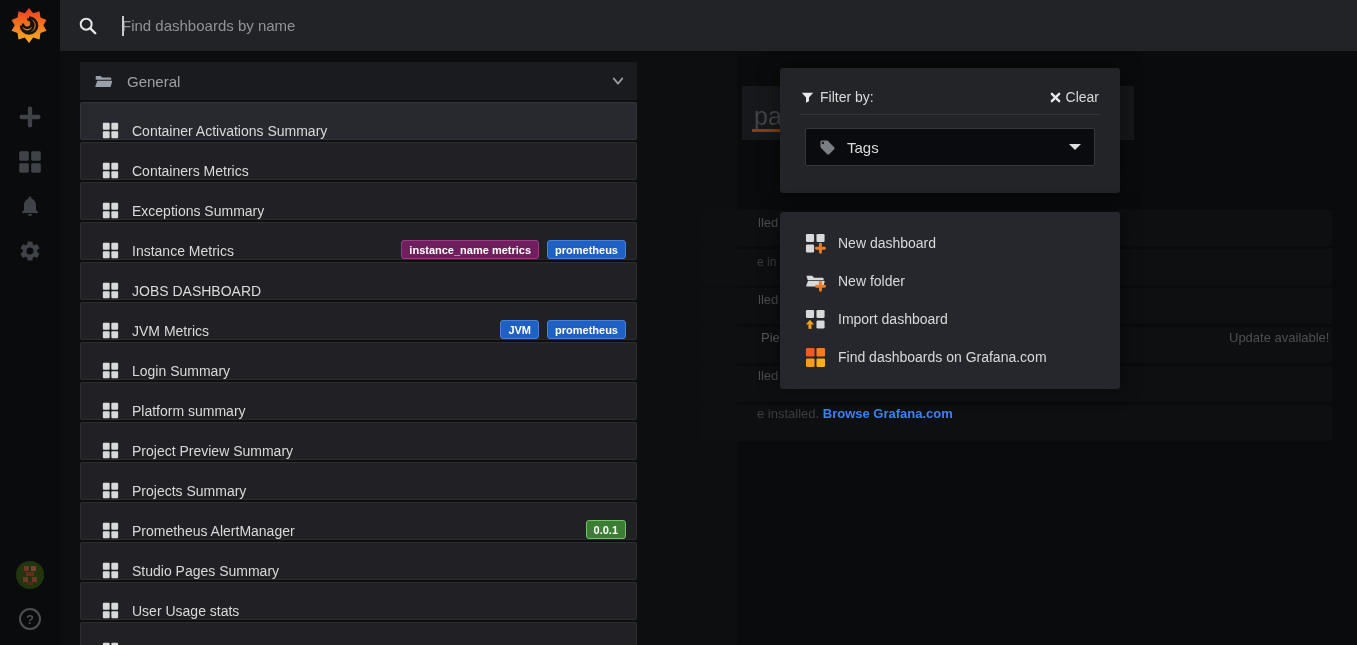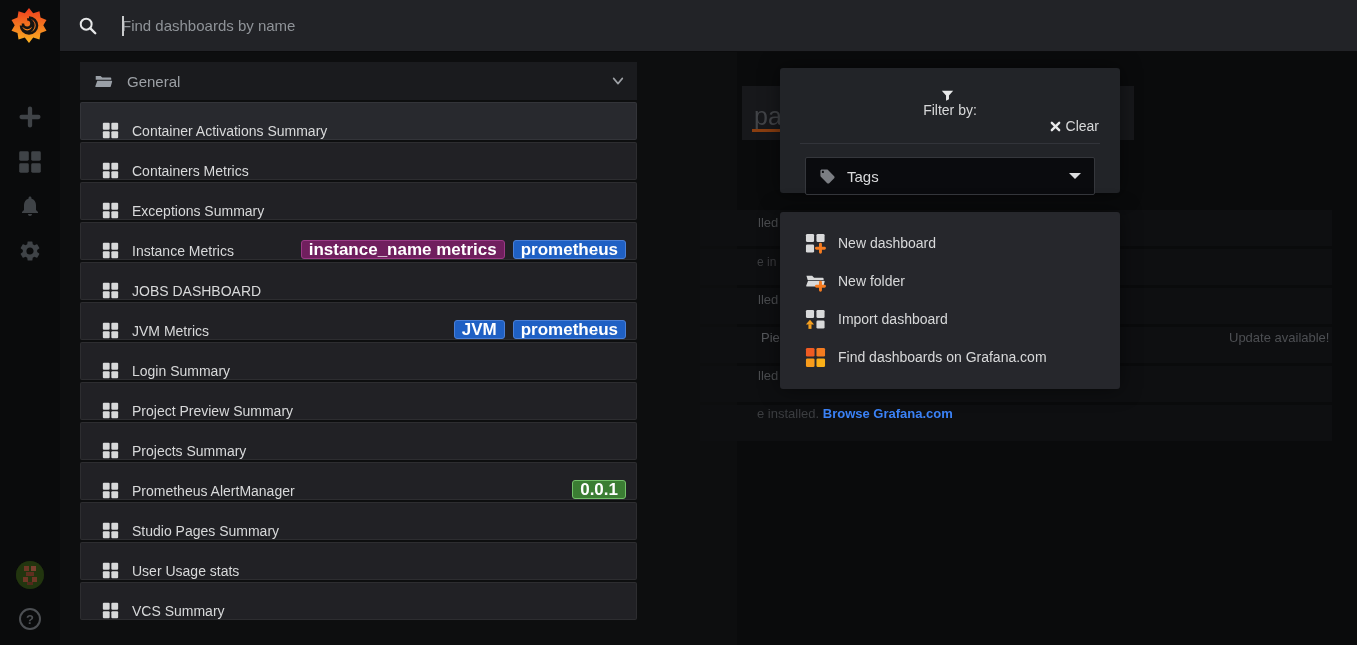--- a/index.html
+++ b/index.html
@@ -51,30 +51,30 @@
   .section-head .folder-ic { width:19px; height:19px; color:#9aa0a7; }
   .section-head .sec-label { margin-left:14px; font-size:15px; color:#9ca0a5; }
   .section-head .chev { margin-left:auto; width:14px; height:14px; color:#9da0a5; }
   .row { height:38px; margin-top:2px; background:#212125; border:1px solid rgba(255,255,255,.055);
          border-radius:2px; display:flex; align-items:flex-end; padding:0 10px; cursor:pointer; }
   .row.sel { background:#28292e; }
   .row .grid-ic { width:17px; height:17px; margin-left:11px; color:#d8d9da; flex:none; }
   .row .row-label { margin-left:13px; font-size:14px; color:#d8d9da; white-space:nowrap; }
   .row .spacer { flex:1; }
   .tag { height:19px; padding:0 7px; border-radius:3px; margin-left:8px;
-         display:flex; align-items:center; font-size:17px; font-weight:bold; color:#fff; }
+         display:flex; align-items:center; font-size:11px; font-weight:bold; color:#fff; }
   .tag-purple { background:#701f5e; border:1px solid #9b3a86; }
   .tag-blue   { background:#1f60c4; border:1px solid #4a7fd6; }
   .tag-green  { background:#3b7d33; border:1px solid #73bf69; }
 
   
   .filter-panel { position:absolute; left:780px; top:68px; width:340px; height:125px;
                   background:#222428; border-radius:3px; z-index:20;
                   box-shadow:0 0 20px rgba(0,0,0,.5); }
-  .filter-head { display:flex; align-items:center; margin:21px 21px 0 21px;flex-direction:column; }
+  .filter-head { display:flex; align-items:center; margin:21px 21px 0 21px; }
   .funnel-ic { width:13px; height:13px; color:#e8e9ea; margin-right:6px; }
   .filter-title { font-size:14px; color:#d8d9da; }
   .clear-btn { margin-left:auto; display:flex; align-items:center; cursor:pointer; }
   .x-ic { width:11px; height:11px; color:#e8e9ea; margin-right:5px; }
   .clear-label { font-size:14px; color:#d8d9da; }
   .filter-divider { height:1px; background:#32343a; margin:9px 20px 0 20px; }
   .tags-select { margin:13px 25px 0 25px; height:38px; background:#0a0b0e;
                  border:1px solid #35373c; border-radius:2px; display:flex; align-items:center;
                  padding:0 13px; cursor:pointer; }
   .tag-ic { width:17px; height:17px; color:#7b7e83; }
@@ -264,20 +264,26 @@
   <div class="row">
     <svg class="grid-ic">
         <use href="#sym-grid"></use>
       </svg>
     <span class="row-label">Login Summary</span>
   </div>
   <div class="row">
     <svg class="grid-ic">
         <use href="#sym-grid"></use>
       </svg>
+    <span class="row-label">Platform summary</span>
+  </div>
+  <div class="row">
+    <svg class="grid-ic">
+        <use href="#sym-grid"></use>
+      </svg>
     <span class="row-label">Project Preview Summary</span>
   </div>
   <div class="row">
     <svg class="grid-ic">
         <use href="#sym-grid"></use>
       </svg>
     <span class="row-label">Projects Summary</span>
   </div>
   <div class="row">
     <svg class="grid-ic">

